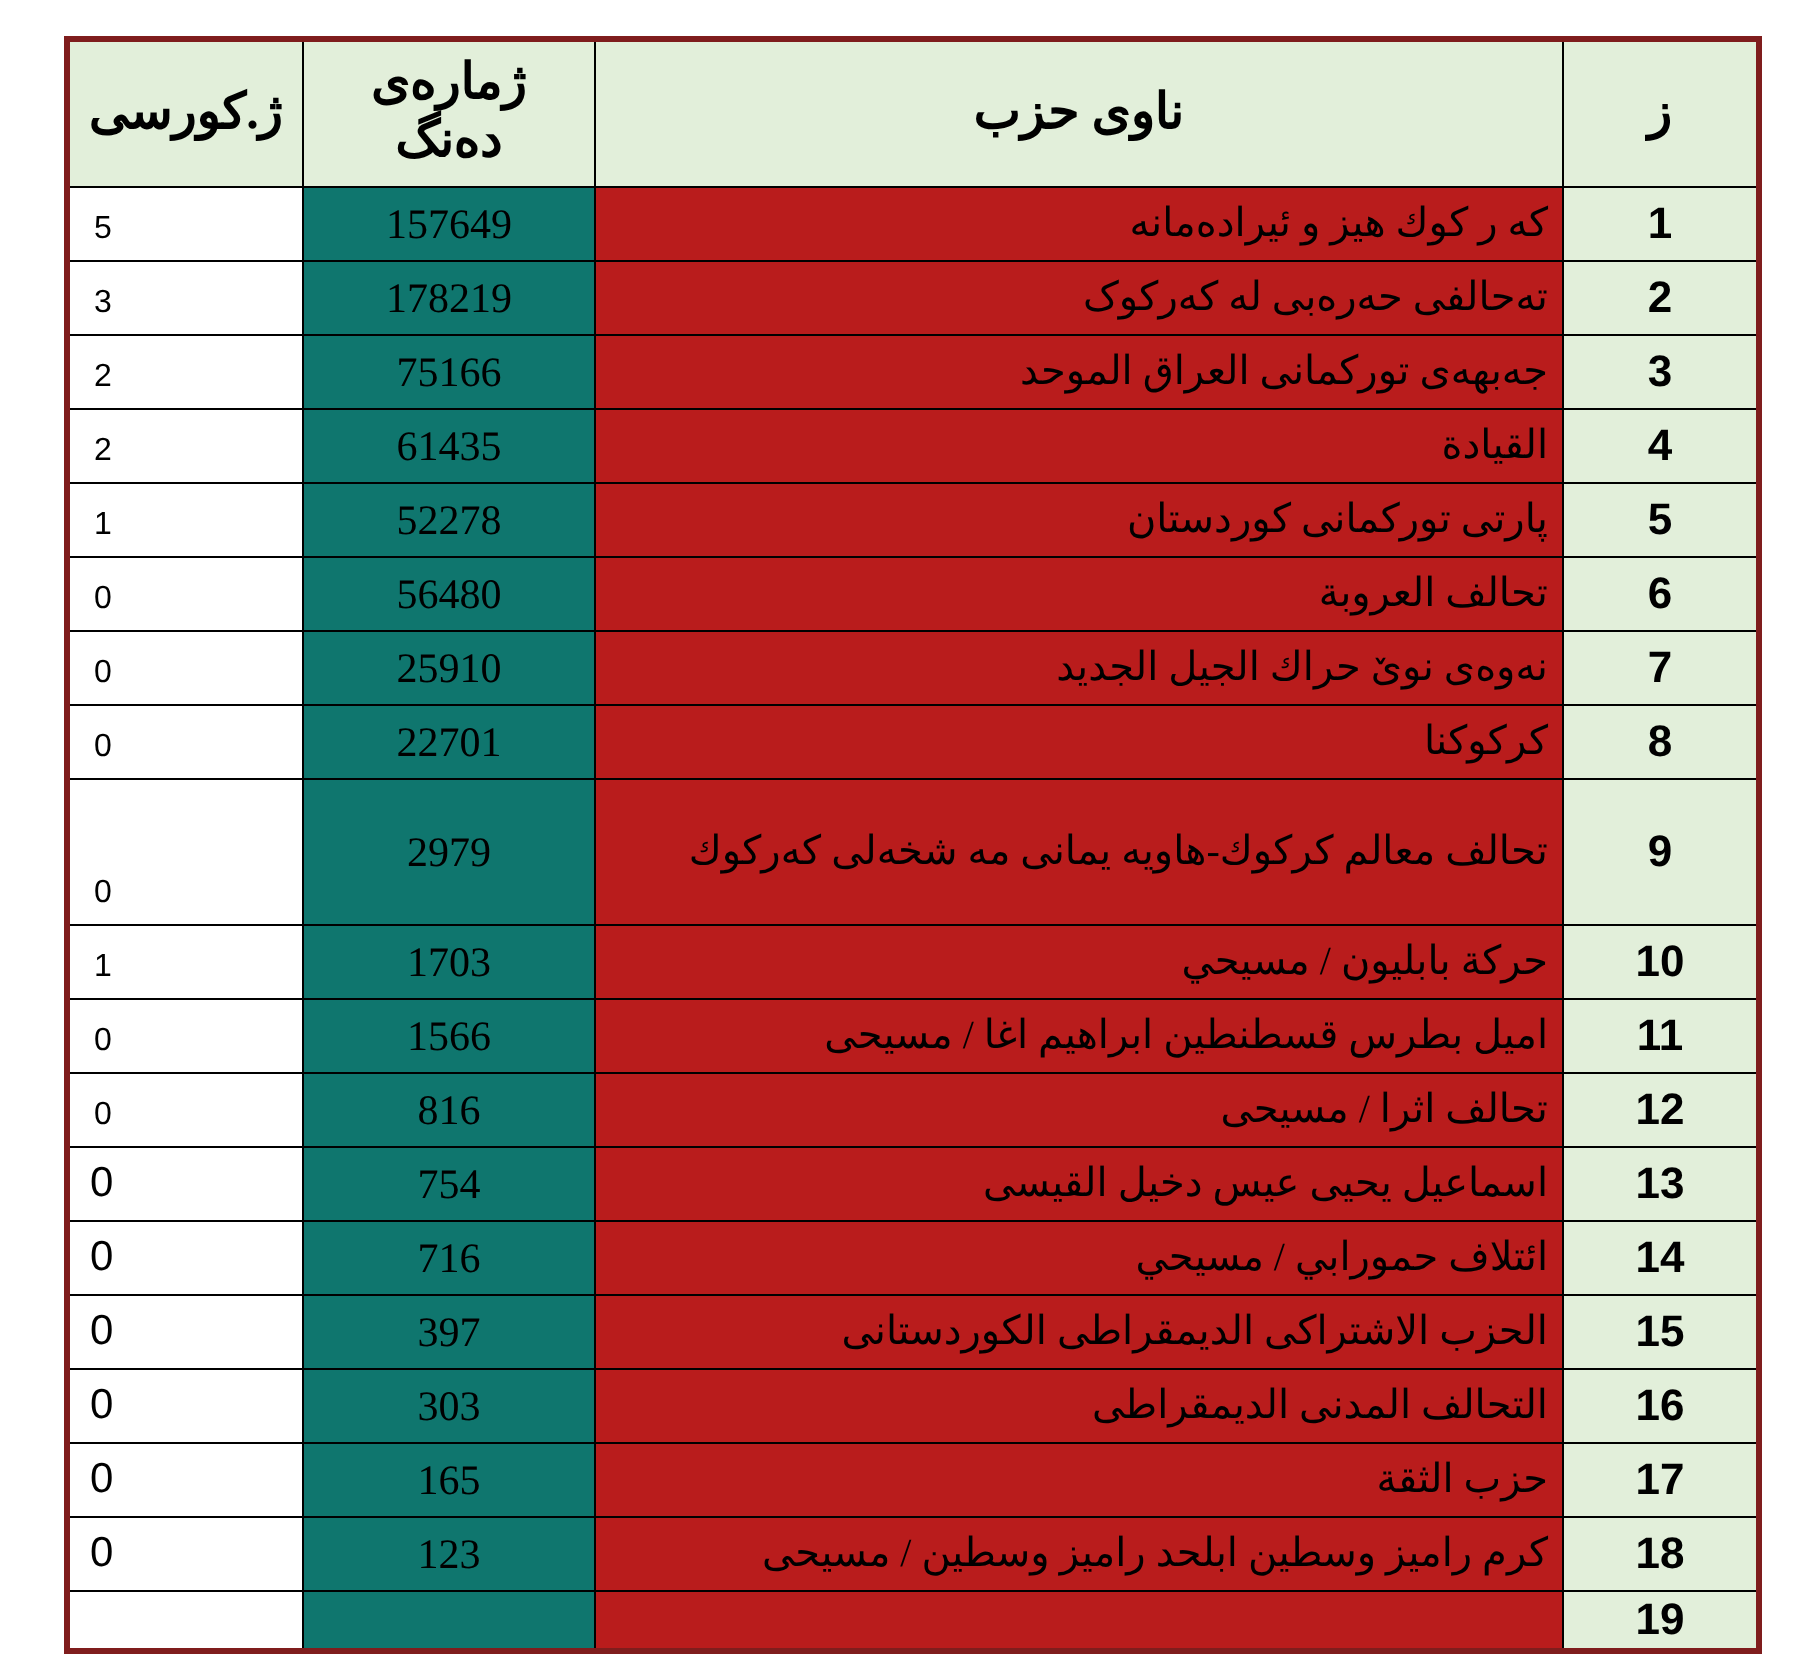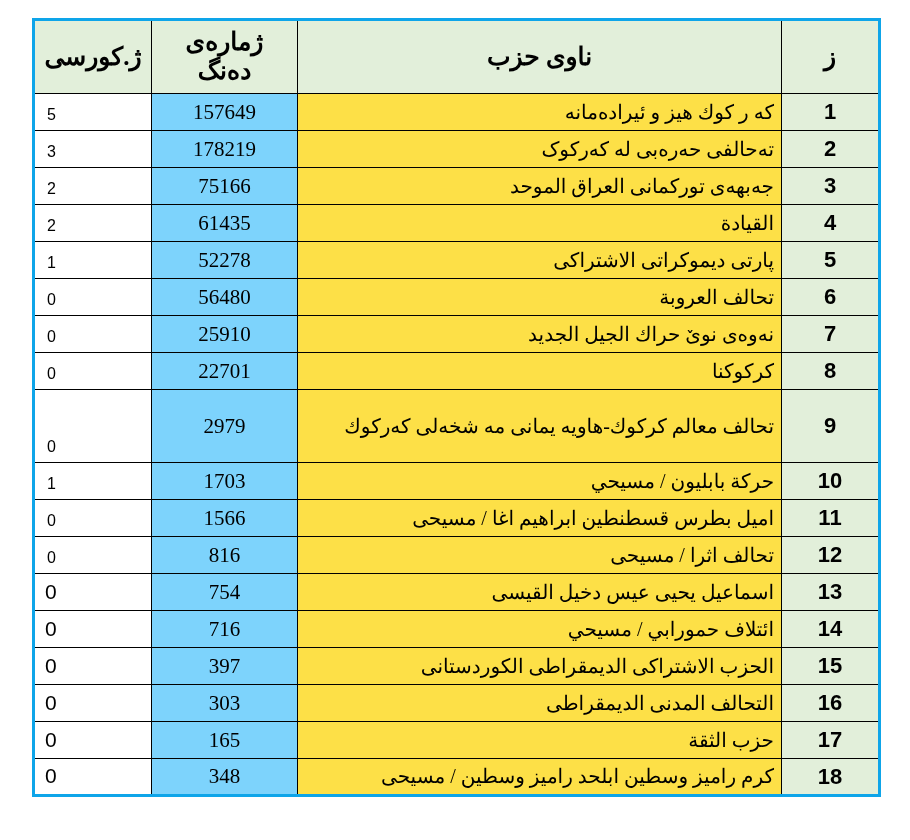--- a/index.html
+++ b/index.html
@@ -11,21 +11,21 @@
     overflow: hidden;
     font-family: "Liberation Serif", serif;
   }
   .sheet {
     padding: 18px 0 0 32px;
   }
   table.results {
     border-collapse: collapse;
     table-layout: fixed;
     width: 846px;
-    border: 3px solid #0ea5e9;
+    border: 3px solid #7f1d1d;
   }
   col.c-seats { width: 118px; }
   col.c-votes { width: 146px; }
   col.c-party { width: 484px; }
   col.c-index { width: 98px;  }
 
   th, td {
     border: 1.5px solid #000;
     overflow: hidden;
     color: #000;
@@ -52,30 +52,30 @@
     vertical-align: bottom;
     padding: 0 0 6px 12px;
     background: #fff;
   }
   td.seats.large { font-size: 21px; padding-left: 10px; }
   td.votes {
     font-family: "Liberation Serif", serif;
     font-size: 21px;
     text-align: center;
     vertical-align: middle;
-    background: #7dd3fc;
+    background: #0f766e;
   }
   td.party {
     font-family: "Liberation Serif", serif;
     font-size: 20px;
     direction: rtl;
     text-align: right;
     vertical-align: middle;
     padding: 3px 7px;
-    background: #fde047;
+    background: #b91c1c;
     line-height: 1.35;
   }
   td.num {
     background: var(--header-bg, #e2efda);
     font-family: "Liberation Sans", sans-serif;
     font-weight: bold;
     font-size: 22px;
     text-align: center;
     vertical-align: middle;
   }
@@ -121,21 +121,21 @@
   </tr>
         <tr class="r-normal">
     <td class="seats">2</td>
     <td class="votes">61435</td>
     <td class="party">القيادة</td>
     <td class="num">4</td>
   </tr>
         <tr class="r-normal">
     <td class="seats">1</td>
     <td class="votes">52278</td>
-    <td class="party">پارتى ديموكراتى الاشتراكى</td>
+    <td class="party">پارتى توركمانى كوردستان</td>
     <td class="num">5</td>
   </tr>
         <tr class="r-normal">
     <td class="seats">0</td>
     <td class="votes">56480</td>
     <td class="party">تحالف العروبة</td>
     <td class="num">6</td>
   </tr>
         <tr class="r-normal">
     <td class="seats">0</td>
@@ -198,19 +198,25 @@
     <td class="num">16</td>
   </tr>
         <tr class="r-normal">
     <td class="seats large">0</td>
     <td class="votes">165</td>
     <td class="party">حزب الثقة</td>
     <td class="num">17</td>
   </tr>
         <tr class="r-normal">
     <td class="seats large">0</td>
-    <td class="votes">348</td>
+    <td class="votes">123</td>
     <td class="party">كرم راميز وسطين ابلحد راميز وسطين / مسيحى</td>
     <td class="num">18</td>
+  </tr>
+        <tr class="r-short">
+    <td class="seats"></td>
+    <td class="votes"></td>
+    <td class="party"></td>
+    <td class="num">19</td>
   </tr>
       </tbody>
   </table>
 </div>
 
 </body></html>

